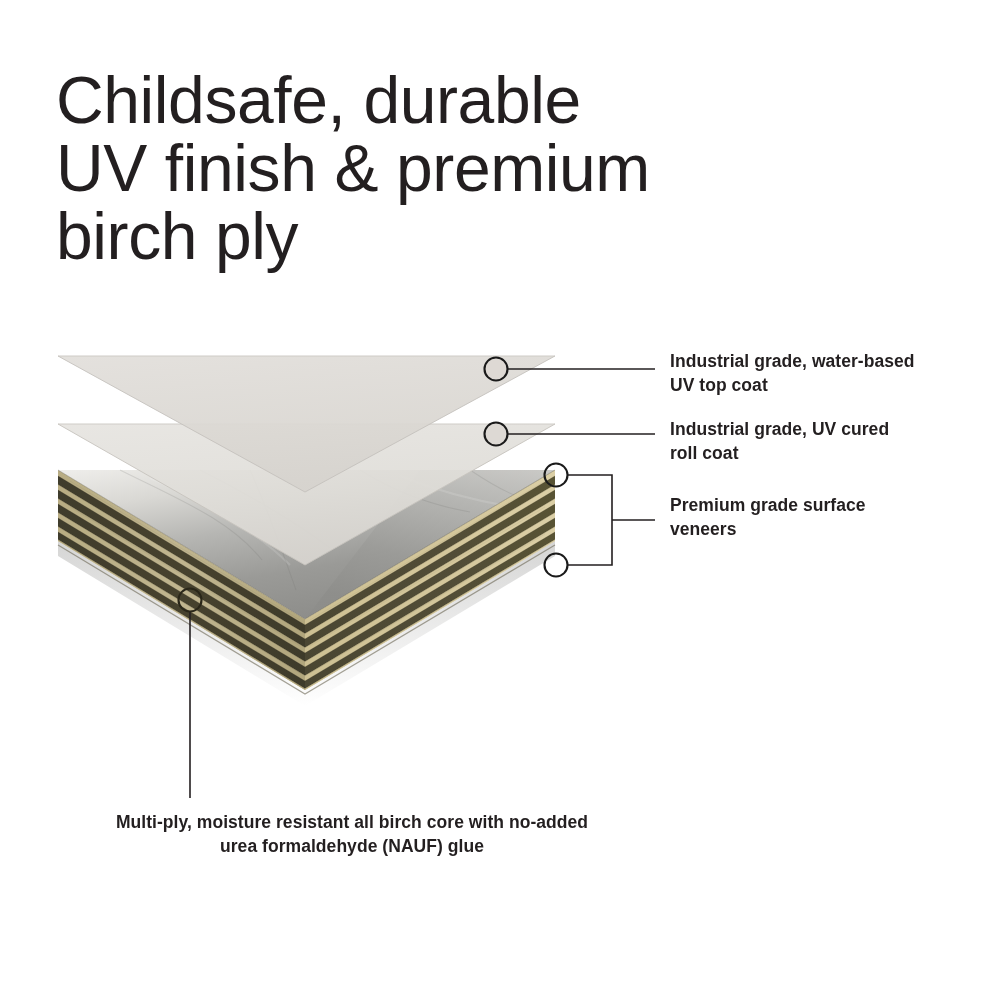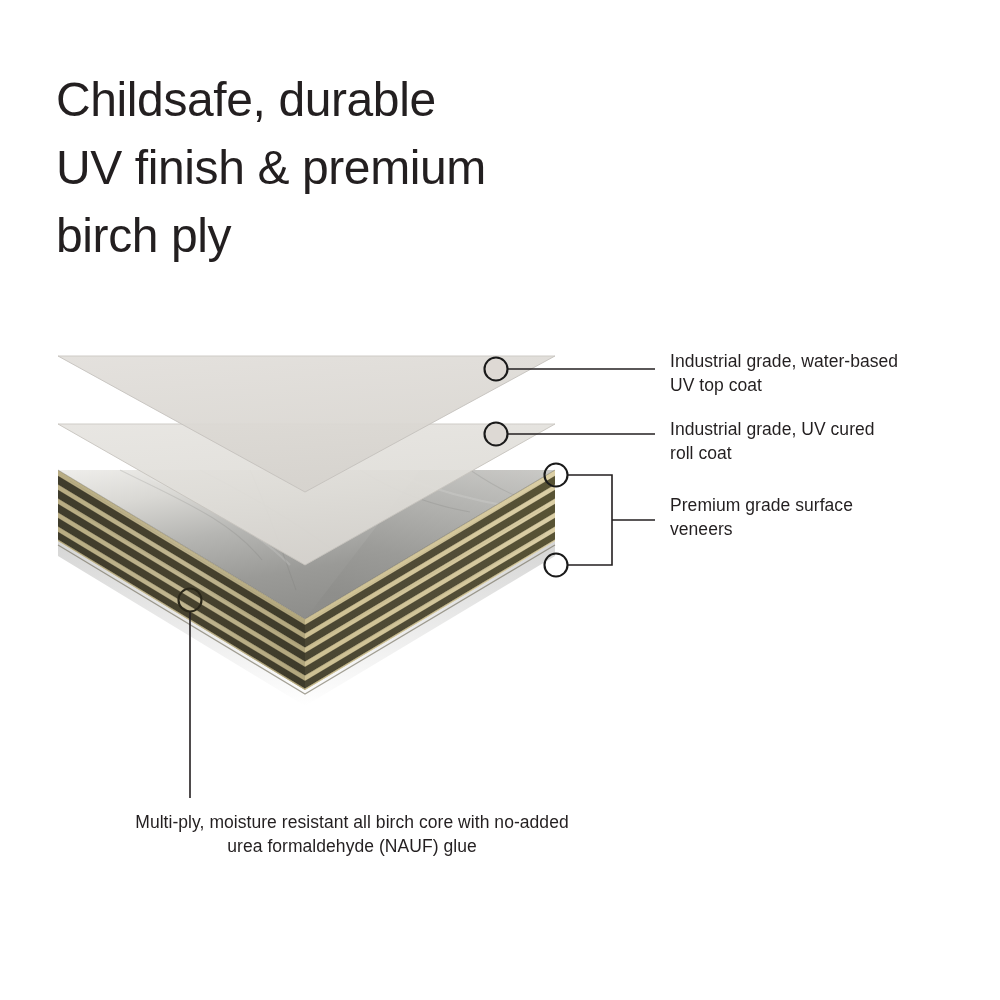--- a/index.html
+++ b/index.html
@@ -24,34 +24,34 @@
     width: 1000px;
     height: 1000px;
   }
 
   
   .headline {
     position: absolute;
     left: 56px;
     top: 66px;
     width: 760px;
-    font-size: 48px;
+    font-size: 66px;
     line-height: 68px;
     font-weight: 300;
     letter-spacing: -0.4px;
     color: #231f20;
     white-space: pre-line;
   }
 
   
   .callout-label {
     position: absolute;
     font-size: 17.5px;
     line-height: 24px;
-    font-weight: 400;
+    font-weight: 700;
     color: #231f20;
     white-space: pre-line;
     letter-spacing: 0.05px;
   }
   .callout-1 { left: 670px; top: 349px; width: 300px; }
   .callout-2 { left: 670px; top: 417px; width: 300px; }
   .callout-3 { left: 670px; top: 493px; width: 290px; }
   .callout-4 { left: 42px;  top: 810px; width: 620px; text-align: center; }
 
   

